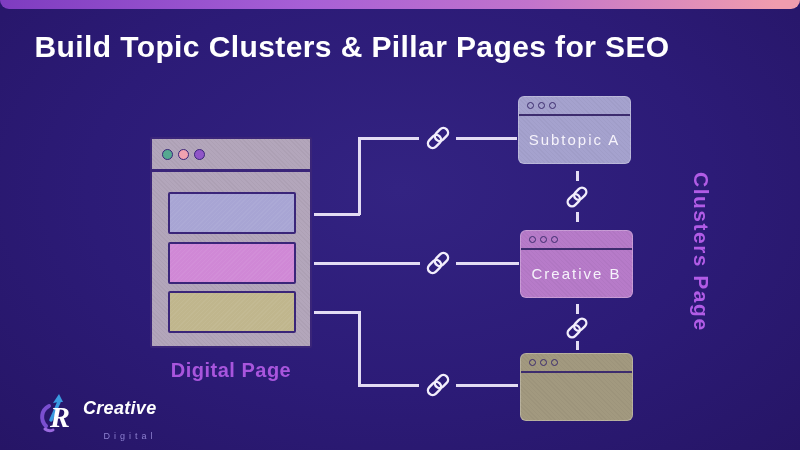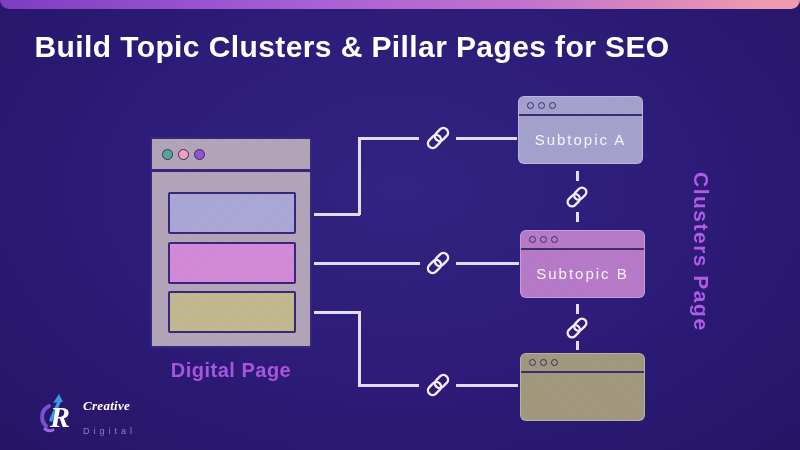--- a/index.html
+++ b/index.html
@@ -55,21 +55,21 @@
     position:absolute;left:150px;top:359px;width:162px;text-align:center;
     color:var(--accent-purple,#a855dd);font-size:20px;font-weight:bold;letter-spacing:.5px;
   }
   
   .line{position:absolute;background:var(--line,#e3dcf4);}
   .h{height:2.5px;} .v{width:2.5px;}
   .chain{position:absolute;line-height:0;}
   .chain svg{display:block;}
   
   .card{
-    position:absolute;width:125px;height:68px;border-radius:6px;
+    position:absolute;width:113px;height:68px;border-radius:6px;
     border:1px solid rgba(255,255,255,.25);
     background-image:repeating-linear-gradient(45deg, rgba(0,0,0,.03) 0 1px, transparent 1px 3px);
     overflow:hidden;
   }
   .card-a{left:518px;top:96px;background-color:var(--card-a,#a5a2ce);}
   .card-b{left:520px;top:230px;background-color:var(--card-b,#b77bc9);}
   .card-c{left:520px;top:353px;background-color:var(--card-c,#a2997f);}
   .card-titlebar{
     height:19px;border-bottom:2px solid var(--card-border,#3d2c6e);
     display:flex;align-items:center;padding-left:8px;gap:4px;
@@ -82,21 +82,21 @@
   
   .clusters-label{
     position:absolute;left:689px;top:172px;
     writing-mode:vertical-rl;
     color:var(--clusters-text,#b15ce6);font-size:21px;font-weight:bold;letter-spacing:1.5px;
   }
   
   .logo{position:absolute;left:36px;top:390px;display:flex;align-items:flex-start;}
   .logo-mark{width:44px;height:46px;}
   .logo-text{margin-left:3px;margin-top:8px;}
-  .logo-name{color:#ffffff;font-size:13px;font-weight:bold;font-style:italic;letter-spacing:.3px;font-family:Liberation Serif, serif;}
+  .logo-name{color:#ffffff;font-size:18px;font-weight:bold;font-style:italic;letter-spacing:.3px;}
   .logo-tagline{color:var(--logo-tagline,#8d80d0);font-size:9px;letter-spacing:4px;text-align:right;margin-top:12px;}
 </style>
 </head>
 <body>
 
 <div class="stage">
 
   <div class="top-bar"></div>
 
   <h1 class="title">Build Topic Clusters &amp; Pillar Pages for SEO</h1>
@@ -160,21 +160,21 @@
     </div>
     <div class="card-label">Subtopic A</div>
   </div>
 
   <div class="card card-b">
     <div class="card-titlebar">
       <span class="ring"></span>
       <span class="ring"></span>
       <span class="ring"></span>
     </div>
-    <div class="card-label">Subtopic B</div>
+    <div class="card-label">Creative B</div>
   </div>
 
   <div class="card card-c">
     <div class="card-titlebar">
       <span class="ring"></span>
       <span class="ring"></span>
       <span class="ring"></span>
     </div>
   </div>
 

